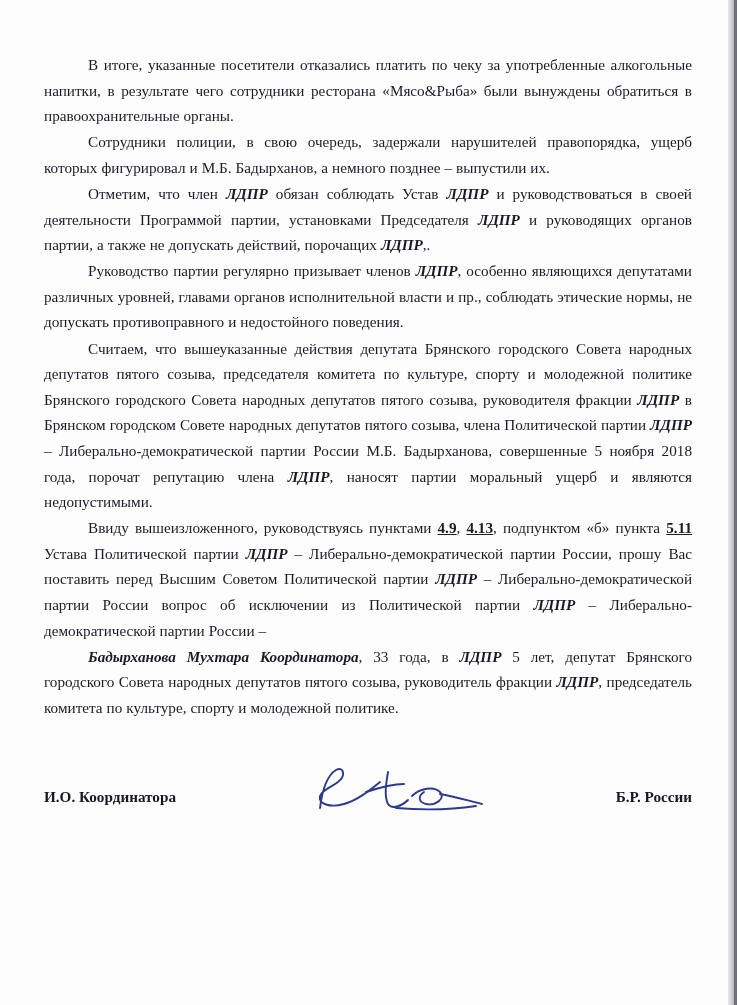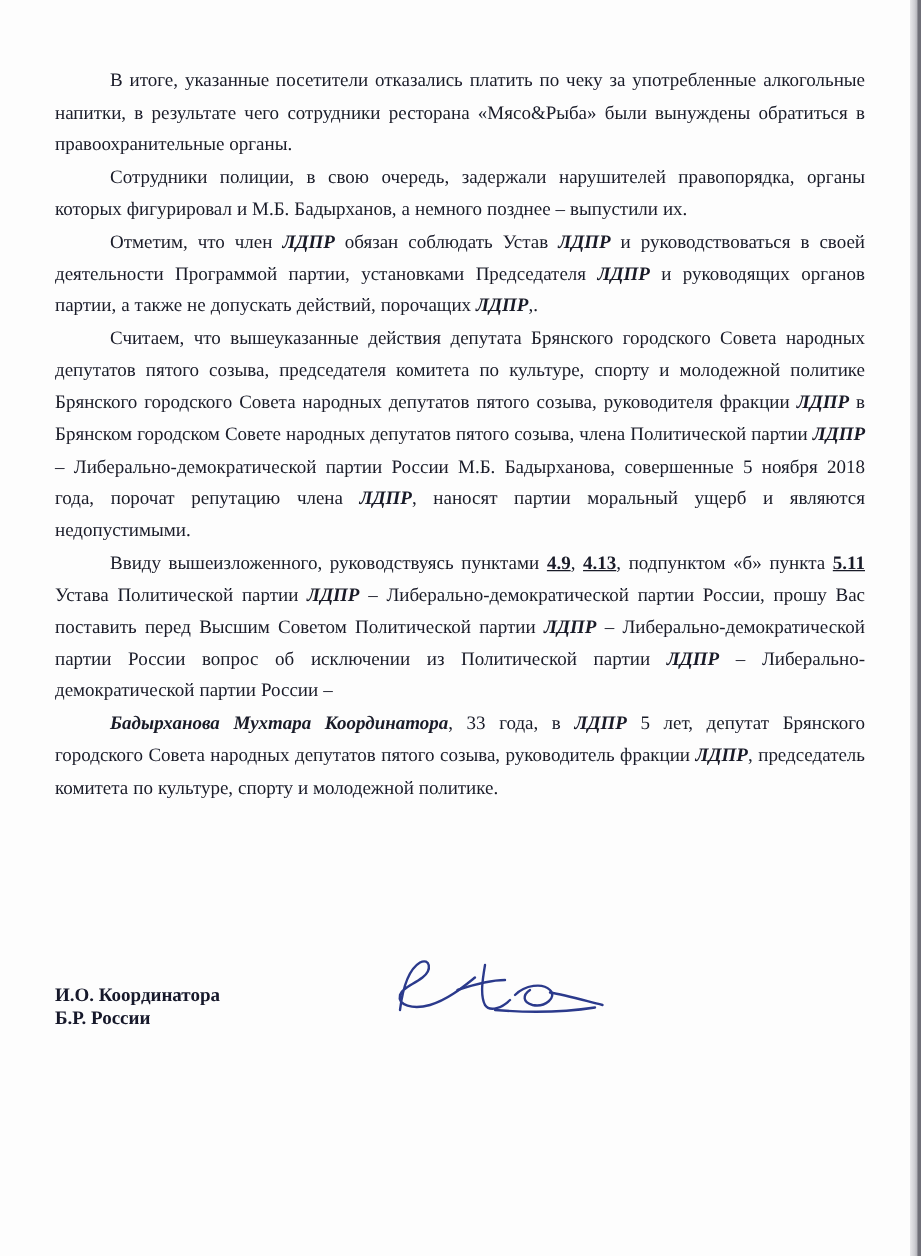--- a/index.html
+++ b/index.html
@@ -66,21 +66,20 @@
     position: absolute;
     left: 44px;
     top: 788px;
     width: 648px;
     display: flex;
     justify-content: space-between;
     align-items: flex-start;
     font-size: 15.2px;
     font-weight: bold;
     color: #16182a;
-    flex-direction: column;
   }
   .sig-left { white-space: nowrap; }
   .sig-right { white-space: nowrap; }
   .sig-mark {
     position: absolute;
     left: 300px;
     top: 762px;
     width: 210px;
     height: 60px;
     pointer-events: none;
@@ -89,24 +88,25 @@
 </style>
 </head>
 <body>
 
 <div class="page">
 
   <div class="content">
 
     <p class="para">В итоге, указанные посетители отказались платить по чеку за употребленные алкогольные напитки, в результате чего сотрудники ресторана «Мясо&amp;Рыба» были вынуждены обратиться в правоохранительные органы.</p>
 
-    <p class="para">Сотрудники полиции, в свою очередь, задержали нарушителей правопорядка, органы которых фигурировал и М.Б. Бадырханов, а немного позднее – выпустили их.</p>
+    <p class="para">Сотрудники полиции, в свою очередь, задержали нарушителей правопорядка, ущерб которых фигурировал и М.Б. Бадырханов, а немного позднее – выпустили их.</p>
 
     <p class="para">Отметим, что член <b>ЛДПР</b> обязан соблюдать Устав <b>ЛДПР</b> и руководствоваться в своей деятельности Программой партии, установками Председателя <b>ЛДПР</b> и руководящих органов партии, а также не допускать действий, порочащих <b>ЛДПР</b>,.</p>
 
+    <p class="para">Руководство партии регулярно призывает членов <b>ЛДПР</b>, особенно являющихся депутатами различных уровней, главами органов исполнительной власти и пр., соблюдать этические нормы, не допускать противоправного и недостойного поведения.</p>
 
     <p class="para">Считаем, что вышеуказанные действия депутата Брянского городского Совета народных депутатов пятого созыва, председателя комитета по культуре, спорту и молодежной политике Брянского городского Совета народных депутатов пятого созыва, руководителя фракции <b>ЛДПР</b> в Брянском городском Совете народных депутатов пятого созыва, члена Политической партии <b>ЛДПР</b> – Либерально-демократической партии России М.Б. Бадырханова, совершенные 5 ноября 2018 года, порочат репутацию члена <b>ЛДПР</b>, наносят партии моральный ущерб и являются недопустимыми.</p>
 
 
     <p class="para">Ввиду вышеизложенного, руководствуясь пунктами <span class="u">4.9</span>, <span class="u">4.13</span>, подпунктом «б» пункта <span class="u">5.11</span> Устава Политической партии <b>ЛДПР</b> – Либерально-демократической партии России, прошу Вас поставить перед Высшим Советом Политической партии <b>ЛДПР</b> – Либерально-демократической партии России вопрос об исключении из Политической партии <b>ЛДПР</b> – Либерально-демократической партии России –</p>
 
     <p class="para"><b>Бадырханова Мухтара Координатора</b>, 33 года, в <b>ЛДПР</b> 5 лет, депутат Брянского городского Совета народных депутатов пятого созыва, руководитель фракции <b>ЛДПР</b>, председатель комитета по культуре, спорту и молодежной политике.</p>
 
   </div>
 

